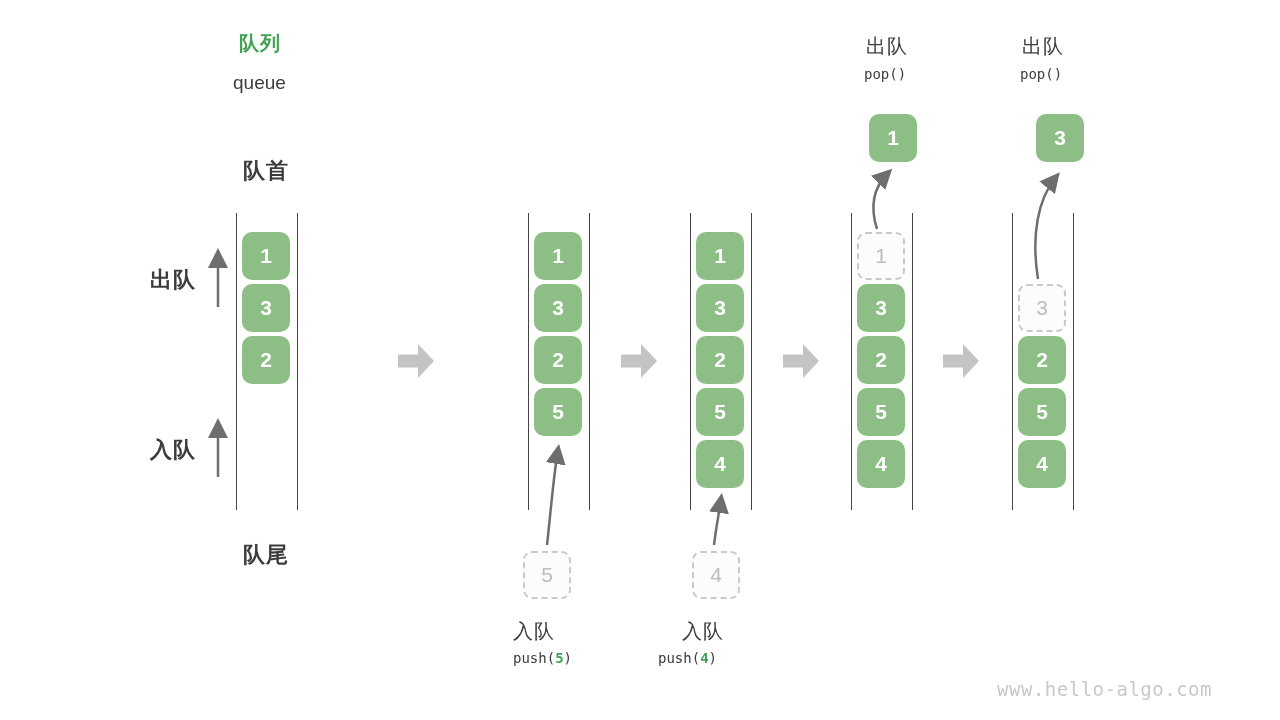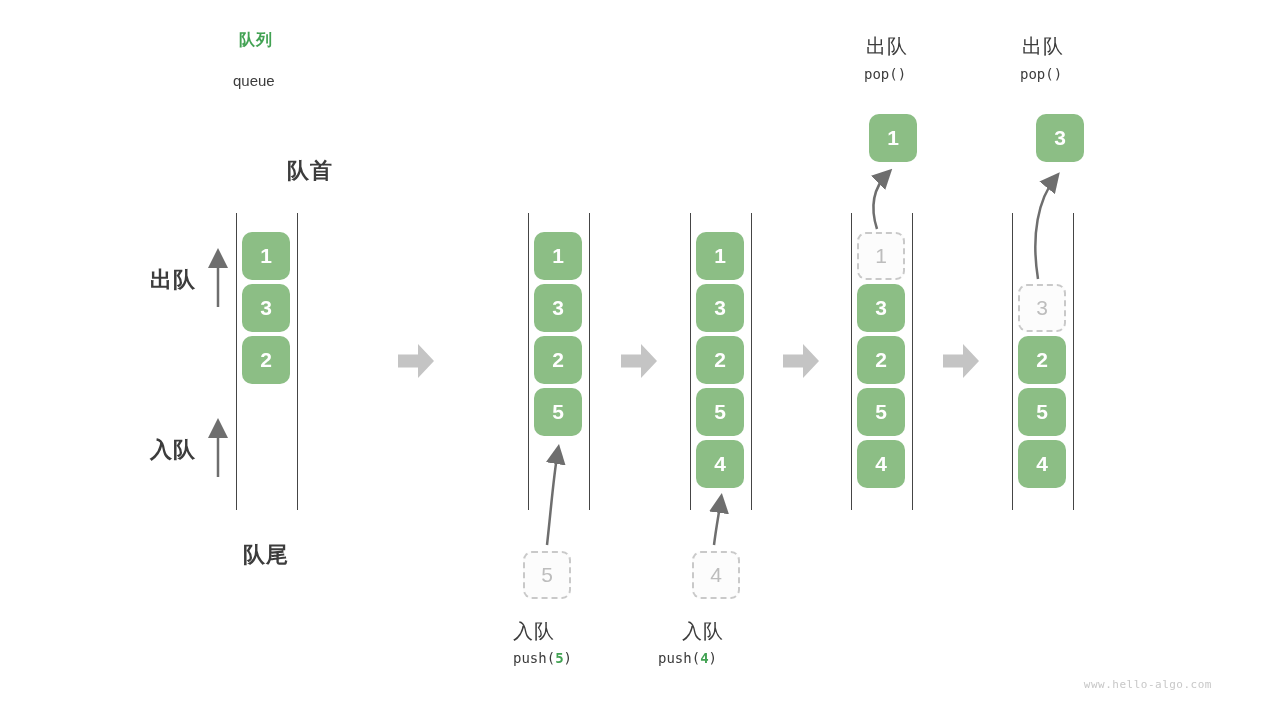--- a/index.html
+++ b/index.html
@@ -13,22 +13,22 @@
     --text-dark:#3c3c3c;
     --watermark:#c8c8c8;
   }
   html,body{margin:0;padding:0;background:#fff;}
   .canvas{
     position:relative;width:1280px;height:720px;background:#ffffff;
     font-family:"Liberation Sans","DejaVu Sans",sans-serif;
     color:var(--text-dark);overflow:hidden;
   }
   .abs{position:absolute;}
-  .title-zh{font-size:16px;font-weight:700;color:var(--accent-green);letter-spacing:1px;}
-  .title-en{font-size:15px;color:var(--text-dark);}
+  .title-zh{font-size:20px;font-weight:700;color:var(--accent-green);letter-spacing:1px;}
+  .title-en{font-size:19px;color:var(--text-dark);}
   .zh-bold{font-size:22px;font-weight:700;color:var(--text-dark);letter-spacing:1px;}
   .zh-label{font-size:20px;font-weight:500;color:var(--text-dark);letter-spacing:1px;}
   .code{font-family:"DejaVu Sans Mono","Liberation Mono",monospace;font-size:14px;color:var(--text-dark);}
   .code .arg{color:var(--accent-green);font-weight:700;}
   .qcol{
     position:absolute;top:213px;width:62px;height:297px;box-sizing:border-box;
     border-left:1.5px solid var(--line-dark);border-right:1.5px solid var(--line-dark);
   }
   .cell{
     position:absolute;left:5px;width:48px;height:48px;box-sizing:border-box;
@@ -38,32 +38,32 @@
   .cell.solid{background:var(--box-green);color:#ffffff;}
   .cell.ghost{
     border:2px dashed var(--ghost-border);background:#fcfcfc;color:var(--ghost-text);
     border-radius:9px;font-weight:500;
   }
   .pos0{top:19px;}.pos1{top:71px;}.pos2{top:123px;}.pos3{top:175px;}.pos4{top:227px;}
   .floating-cell{position:absolute;}
   svg.overlay{position:absolute;left:0;top:0;pointer-events:none;}
   .watermark{
     font-family:"DejaVu Sans Mono","Liberation Mono",monospace;
-    font-size:11px;color:var(--watermark);letter-spacing:0.5px;
+    font-size:19px;color:var(--watermark);letter-spacing:0.5px;
   }
 </style>
 </head>
 <body>
 
 <div class="canvas">
 
   <div class="abs title-zh" style="left:239px;top:30px;">队列</div>
   <div class="abs title-en" style="left:233px;top:72px;">queue</div>
 
-  <div class="abs zh-bold" style="left:243px;top:156px;margin-left:44px;">队首</div>
+  <div class="abs zh-bold" style="left:243px;top:156px;">队首</div>
   <div class="abs zh-bold" style="left:243px;top:540px;">队尾</div>
 
   <div class="abs zh-bold" style="left:150px;top:265px;">出队</div>
   <div class="abs zh-bold" style="left:150px;top:435px;">入队</div>
 
   <div class="qcol" style="left:236px;">
     <div class="cell solid pos0">1</div>
     <div class="cell solid pos1">3</div>
     <div class="cell solid pos2">2</div>
   </div>

